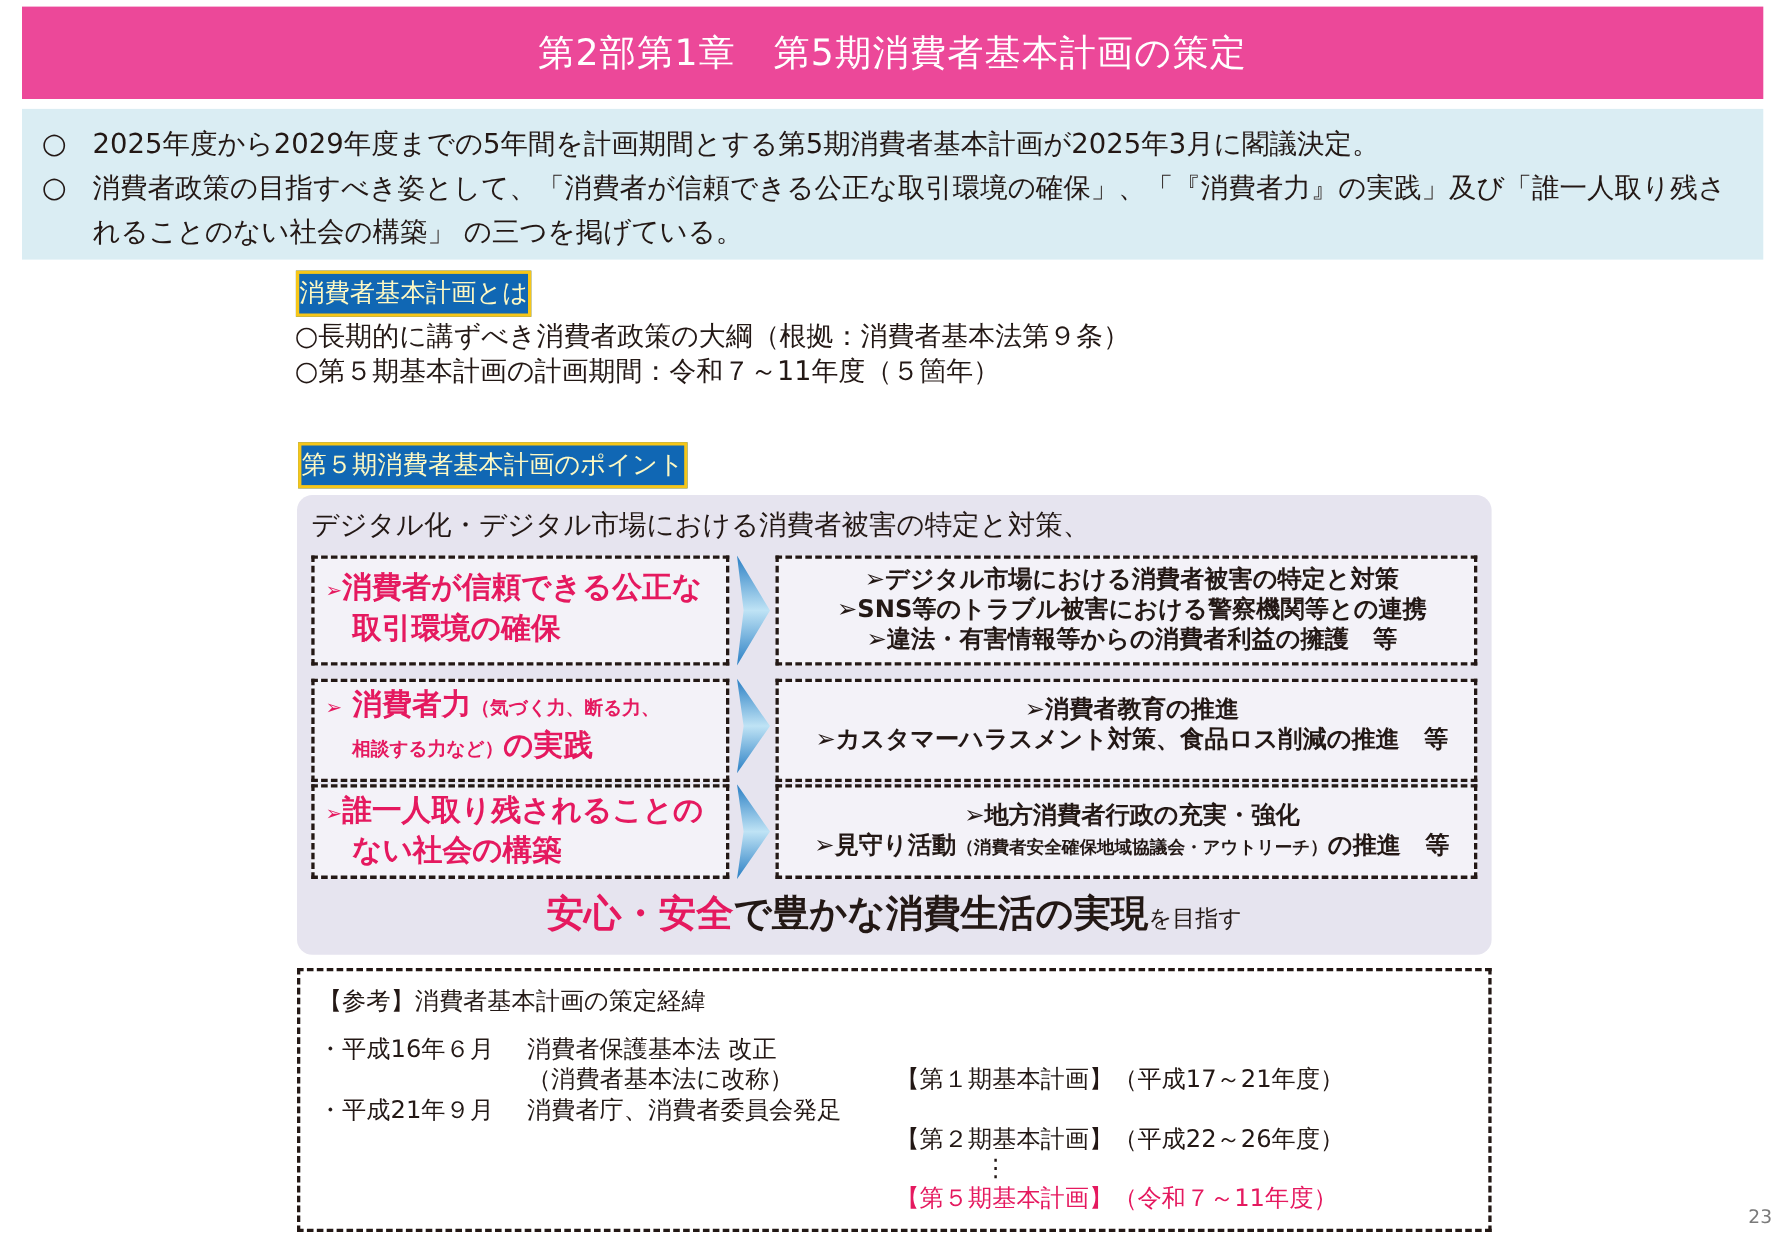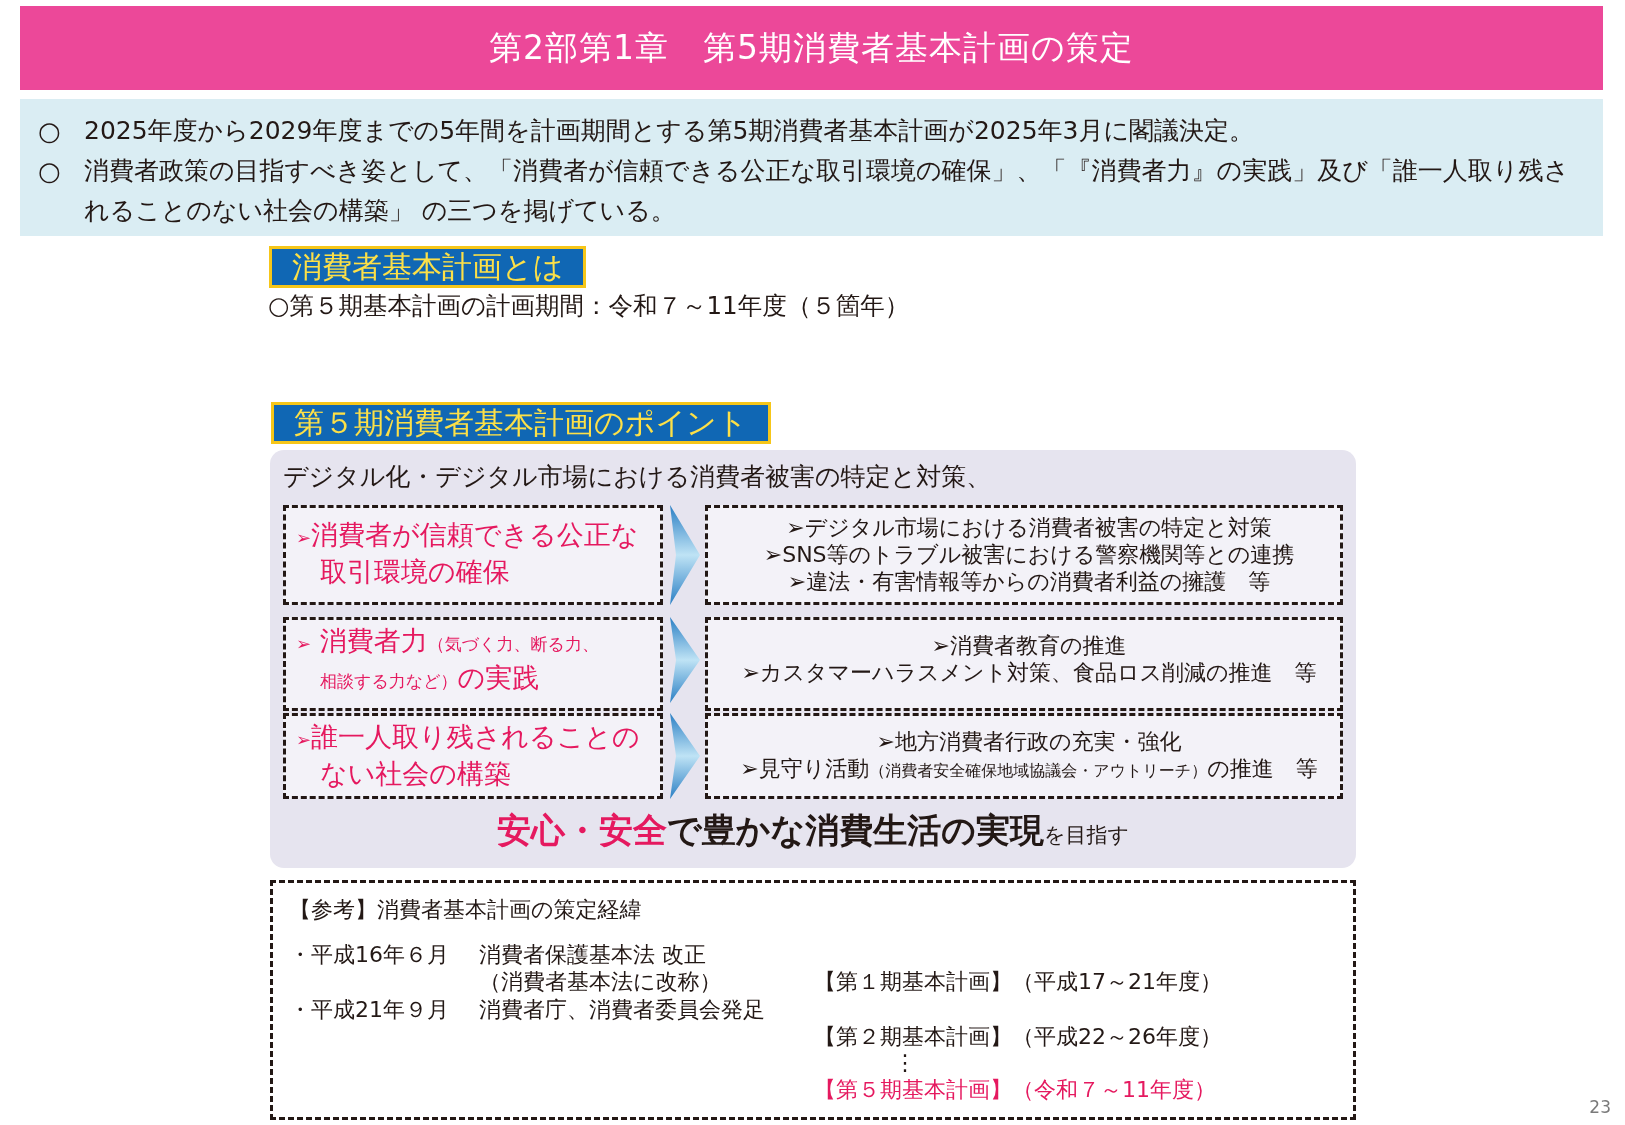--- a/index.html
+++ b/index.html
@@ -14,36 +14,36 @@
 
   .summary {
     position: absolute; left: 20px; top: 99px; width: 1583px; height: 137px;
     background: #daedf3; padding: 12px 0 0 18px;
   }
   .summary .row { display: flex; font-size: 25px; line-height: 40px; }
   .summary .bullet { width: 46px; flex: none; font-size: 26px; }
   .summary .text { flex: 1; padding-right: 20px; }
 
   .tag {
-    position: absolute; background: #1067b4; color: #fde047; border: 3px solid #f6c619;
-    font-size: 30px; padding: 2px 20px; line-height: 32px;
+    position: absolute; background: #1067b4; color: #fef9c3; border: 3px solid #f6c619;
+    font-size: 23px; padding: 2px 0; line-height: 32px;
   }
   .tag1 { left: 269px; top: 246px; }
   .tag2 { left: 271px; top: 402px; }
 
   .about-lines { position: absolute; left: 268px; top: 290px; font-size: 24.5px; line-height: 31px; }
 
   .points-panel {
     position: absolute; left: 270px; top: 450px; width: 1086px; height: 418px;
     background: #e6e4ef; border-radius: 14px;
   }
   .points-intro { position: absolute; left: 13px; top: 10px; font-size: 25px; }
 
   .dbox {
-    position: absolute; border: 3px dashed #231815; background: #f3f2f8;
+    position: absolute; border: 3px dashed #231815; background: #f3f2f8; font-weight: bold;
   }
   .lbox { left: 13px; width: 380px; }
   .rbox { left: 435px; width: 638px; text-align: center; }
   .r1 { top: 55px; height: 100px; }
   .r2 { top: 167px; height: 94px; }
   .r3 { top: 263px; height: 86px; }
 
   .ltext { color: #e5195f; font-size: 27px; line-height: 34px; padding: 10px 0 0 10px; }
   .ltext .small { font-size: 17px; }
   .ltext .indent { padding-left: 24px; display: block; }
@@ -82,20 +82,21 @@
     <span class="text">2025年度から2029年度までの5年間を計画期間とする第5期消費者基本計画が2025年3月に閣議決定。</span>
   </div>
   <div class="row">
     <span class="bullet">○</span>
     <span class="text">消費者政策の目指すべき姿として、「消費者が信頼できる公正な取引環境の確保」、「『消費者力』の実践」及び「誰一人取り残されることのない社会の構築」 の三つを掲げている。</span>
   </div>
 </div>
 
 <div class="tag tag1">消費者基本計画とは</div>
 <div class="about-lines">
+  <div>○長期的に講ずべき消費者政策の大綱（根拠：消費者基本法第９条）</div>
   <div>○第５期基本計画の計画期間：令和７～11年度（５箇年）</div>
 </div>
 
 <div class="tag tag2">第５期消費者基本計画のポイント</div>
 
 <div class="points-panel">
   <div class="points-intro">デジタル化・デジタル市場における消費者被害の特定と対策、</div>
 
   <div class="dbox lbox r1">
     <div class="ltext">

